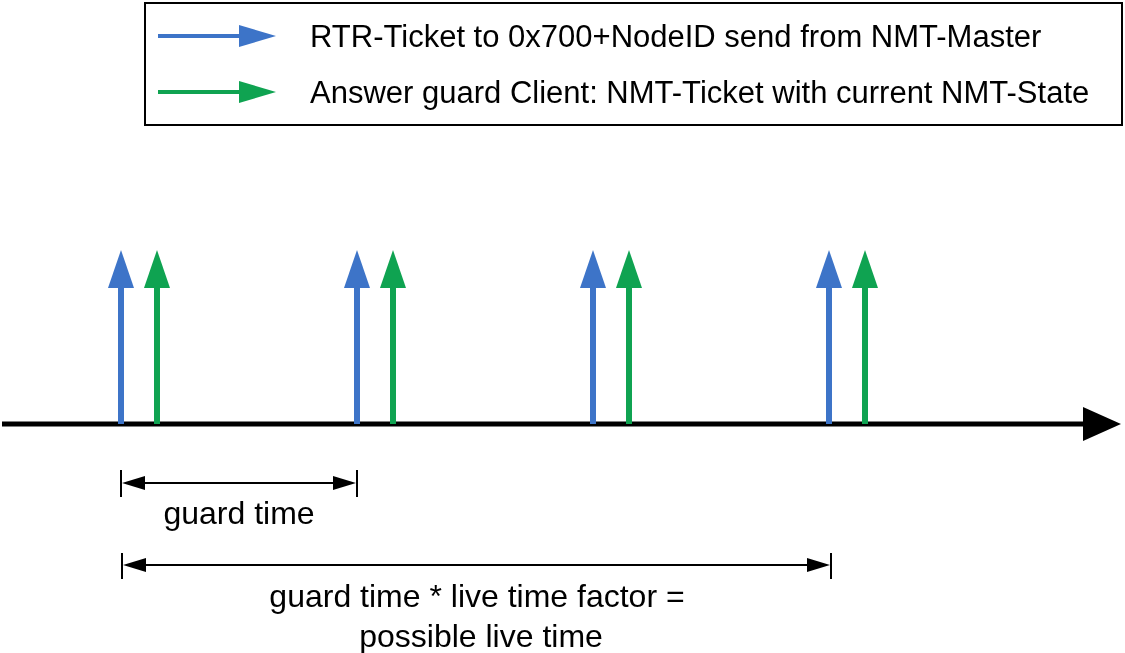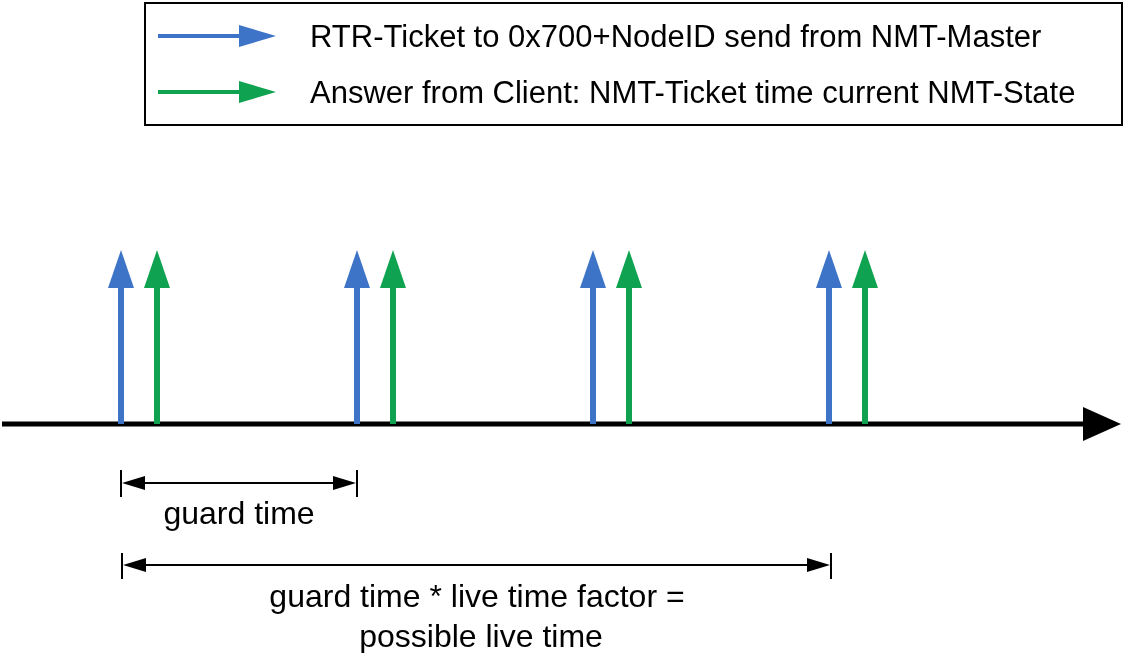--- a/index.html
+++ b/index.html
@@ -69,21 +69,21 @@
         <line x1="0" y1="13" x2="84" y2="13" stroke-width="4" stroke="#3d74c8"></line>
         <polygon points="81,2 81,24 118,13" fill="#3d74c8"></polygon>
       </svg>
       <span class="legend-label">RTR-Ticket to 0x700+NodeID send from NMT-Master</span>
     </div>
     <div class="legend-row">
       <svg class="arrow-icon" viewBox="0 0 118 26">
         <line x1="0" y1="13" x2="84" y2="13" stroke-width="4" stroke="#0fa351"></line>
         <polygon points="81,2 81,24 118,13" fill="#0fa351"></polygon>
       </svg>
-      <span class="legend-label">Answer from Client: NMT-Ticket time current NMT-State</span>
+      <span class="legend-label">Answer guard Client: NMT-Ticket with current NMT-State</span>
     </div>
   </div>
 
   <svg class="diagram-svg" width="1125" height="653" viewBox="0 0 1125 653">
 
     <g>
       <line x1="2" y1="424" x2="1088" y2="424" stroke-width="5" stroke="#000000"></line>
       <polygon points="1083,407 1083,441 1121,424" fill="#000000"></polygon>
     </g>
 

